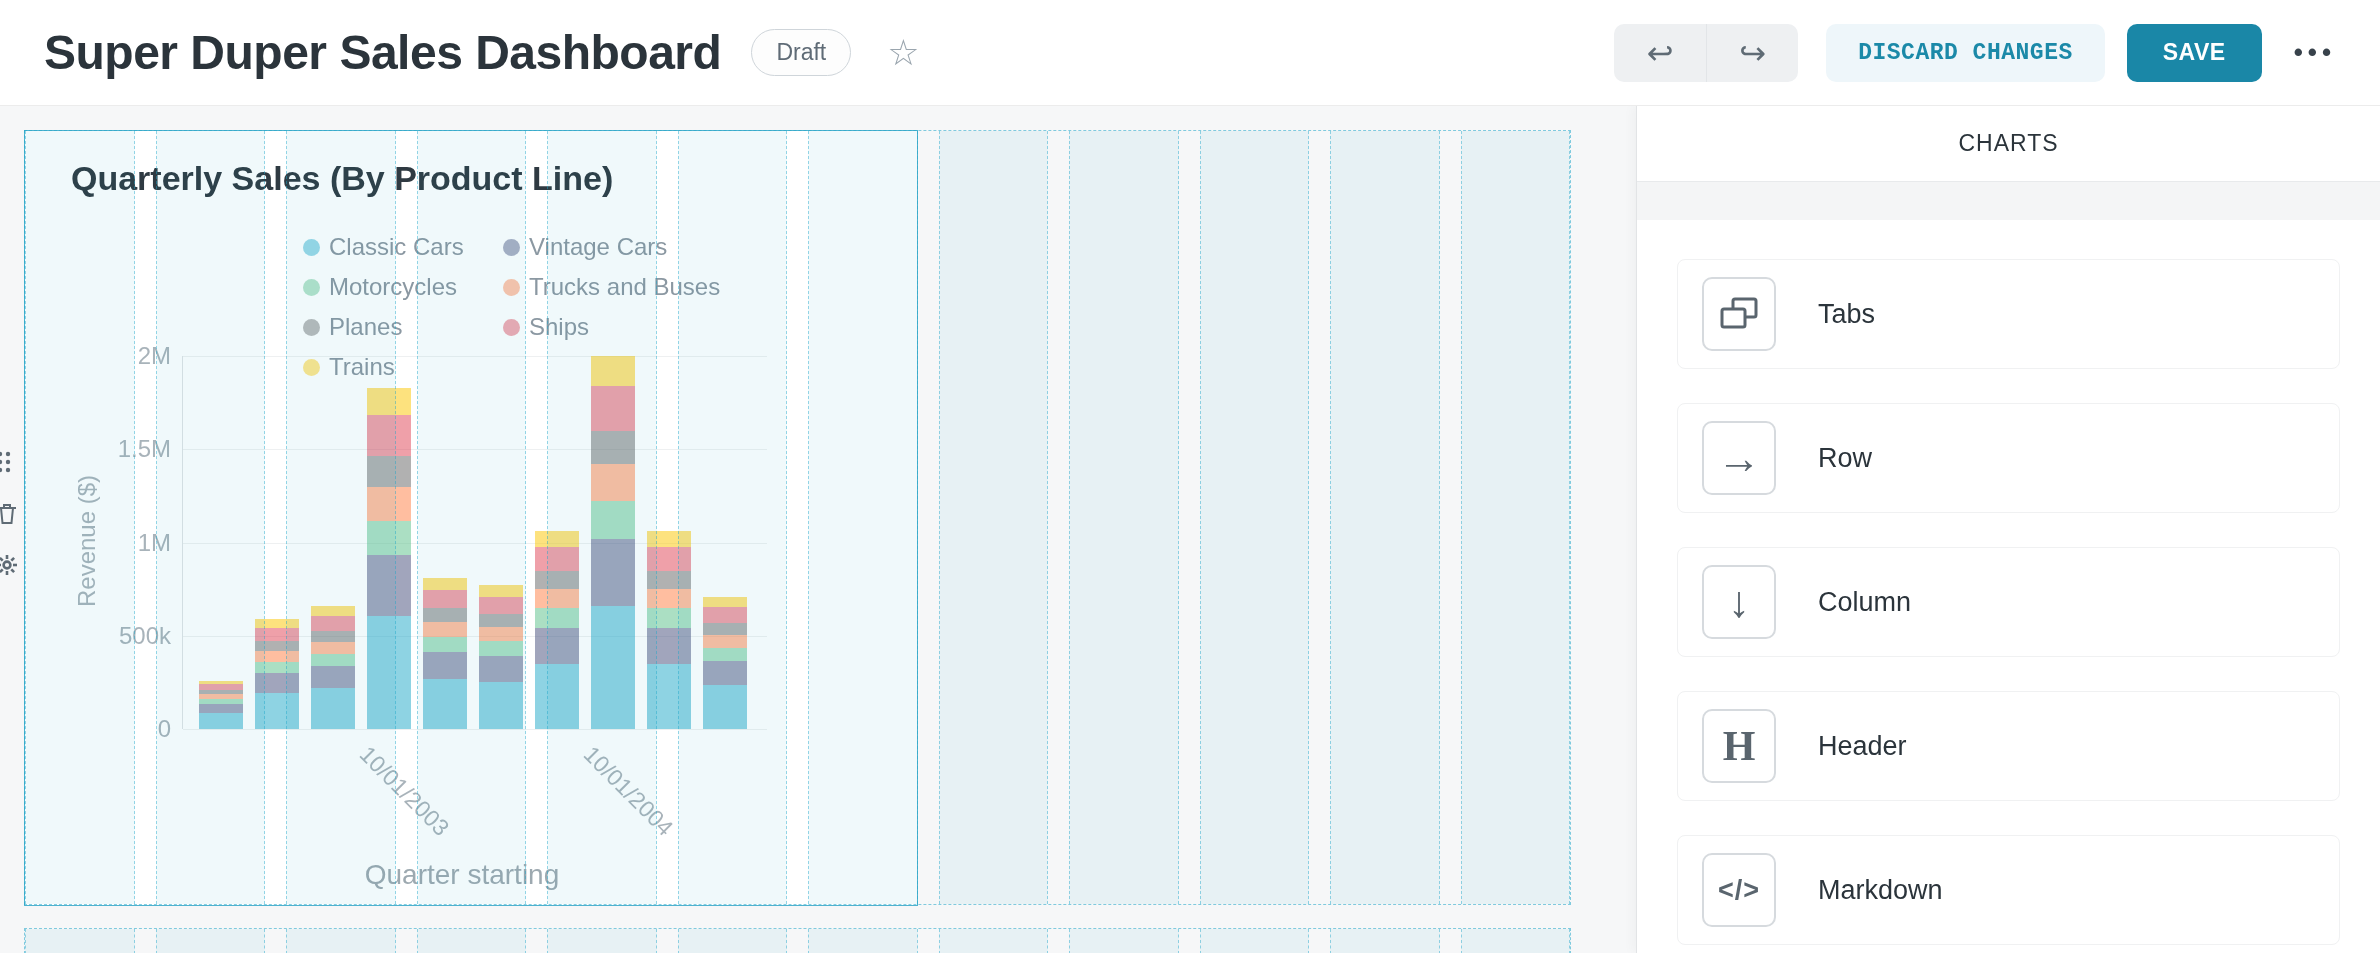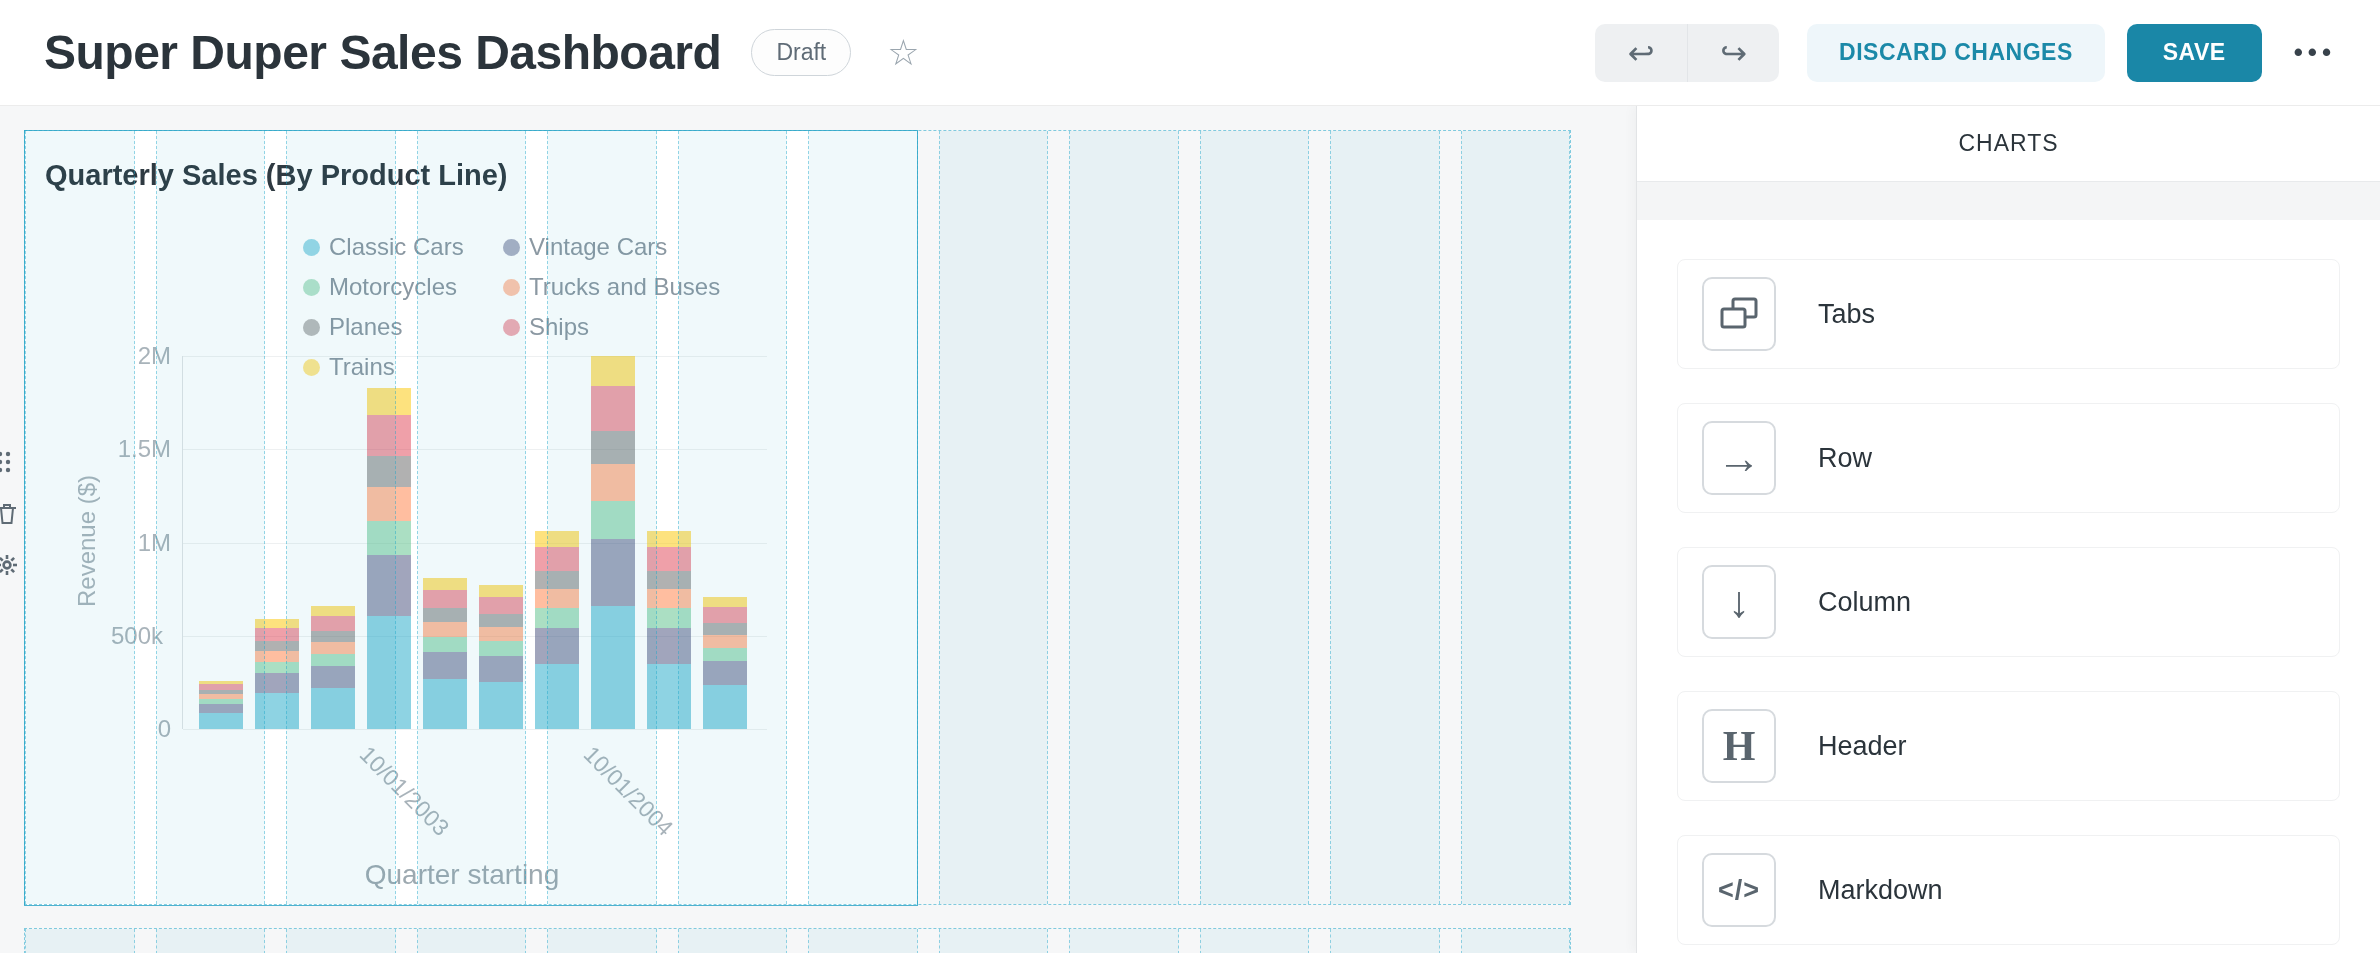--- a/index.html
+++ b/index.html
@@ -13,21 +13,21 @@
   .draft-badge { margin-left:30px; border:1px solid #cfd5da; border-radius:999px;
     padding:9px 24px; font-size:23px; color:#5f6b76; background:#fdfdfd; }
   .star { margin-left:36px; font-size:36px; color:#9aa5ae; cursor:pointer; line-height:1; }
   .spacer { flex:1; }
   .undo-redo { display:flex; background:#eef0f2; border-radius:10px; overflow:hidden; height:58px; }
   .ur-btn { width:92px; border:none; background:transparent; display:flex; align-items:center;
     justify-content:center; font-size:32px; color:#5f6b75; cursor:pointer; }
   .ur-btn.ur-right { border-left:1px solid #e2e5e8; }
   .btn { height:58px; border:none; border-radius:10px; font-size:23px; font-weight:700;
     letter-spacing:0.5px; cursor:pointer; display:flex; align-items:center; }
-  .discard { margin-left:28px; padding:0 32px; background:#eef6fa; color:#1b89a8; }
+  .discard { margin-left:28px; padding:0 32px; background:#eef6fa; color:#1b89a8;font-family:Liberation Mono, monospace; }
   .save { margin-left:22px; padding:0 36px; background:#1a87a7; color:#fff; }
   .kebab { margin-left:32px; font-size:26px; color:#38424b; letter-spacing:5px; cursor:pointer; font-weight:700; }
 
   
   .main { display:flex; height:847px; }
   .canvas { flex:1; position:relative; background:#f6f7f8; overflow:hidden; }
 
   
   .row-controls { position:absolute; left:-4px; top:344px; display:flex; flex-direction:column;
     gap:28px; z-index:8; color:#5f6b75; }
@@ -37,21 +37,21 @@
   .grid-row { position:absolute; left:24px; width:1547px; display:flex; gap:21px;
     border:1px dashed rgba(32,167,201,.55); pointer-events:none; z-index:5; }
   #grid-row1 { top:24px; height:775px; }
   #grid-row2 { top:822px; height:26px; border-bottom:none; }
   .grid-col { flex:1; background:rgba(32,167,201,.065);
     border-left:1px dashed rgba(32,167,201,.45); border-right:1px dashed rgba(32,167,201,.45); }
 
   
   .chart-card { position:absolute; left:24px; top:24px; width:894px; height:776px;
     background:#fff; border:1px solid #4fb2cf; z-index:2; }
-  .chart-title { position:absolute; left:20px; top:28px; font-size:29px; font-weight:600; color:#2f3a42; }
+  .chart-title { position:absolute; left:46px; top:28px; font-size:34px; font-weight:600; color:#2f3a42; }
   .chart-area { position:absolute; inset:0; }
   .legend { position:absolute; left:278px; top:96px; display:grid;
     grid-template-columns:200px auto; z-index:1; }
   .legend-item { font-size:24px; color:#8b98a2; height:40px; display:flex; align-items:center; white-space:nowrap; }
   .legend-dot { width:17px; height:17px; border-radius:50%; display:inline-block; margin-right:9px; opacity:.45; flex:none; }
   .gridline { position:absolute; height:1px; background:rgba(90,110,120,.10); }
   .y-axis-line { position:absolute; width:1px; background:rgba(90,110,120,.35); opacity:.55; }
   .ytick { position:absolute; left:78px; width:68px; text-align:right; font-size:24px; color:#9aa6ae; opacity:.85; }
   .bar { position:absolute; display:flex; flex-direction:column; opacity:.5; }
   .seg { width:100%; }
@@ -168,21 +168,21 @@
             </div>
             <div class="legend-item">
               <span class="legend-dot" style="background: rgb(252, 199, 0);"></span>
               <span>Trains</span>
             </div>
           </div>
         <div id="plot" style="position: absolute; inset: 0px;">
             <div class="gridline" style="left: 158px; top: 598px; width: 584px;"></div>
             <div class="ytick" style="top: 584px;">0</div>
             <div class="gridline" style="left: 158px; top: 504.75px; width: 584px;"></div>
-            <div class="ytick" style="top: 490.75px; text-align: center;">500k</div>
+            <div class="ytick" style="top: 490.75px;">500k</div>
             <div class="gridline" style="left: 158px; top: 411.5px; width: 584px;"></div>
             <div class="ytick" style="top: 397.5px;">1M</div>
             <div class="gridline" style="left: 158px; top: 318.25px; width: 584px;"></div>
             <div class="ytick" style="top: 304.25px;">1.5M</div>
             <div class="gridline" style="left: 158px; top: 225px; width: 584px;"></div>
             <div class="ytick" style="top: 211px;">2M</div>
             <div class="y-axis-line" style="left: 157px; top: 225px; height: 373px;"></div>
             <div class="bar" style="left: 174px; top: 549.51px; width: 44px; height: 48.49px;">
               <div class="seg" style="height: 3.9165px; background: rgb(252, 199, 0);"></div>
               <div class="seg" style="height: 5.7815px; background: rgb(224, 67, 85);"></div>

